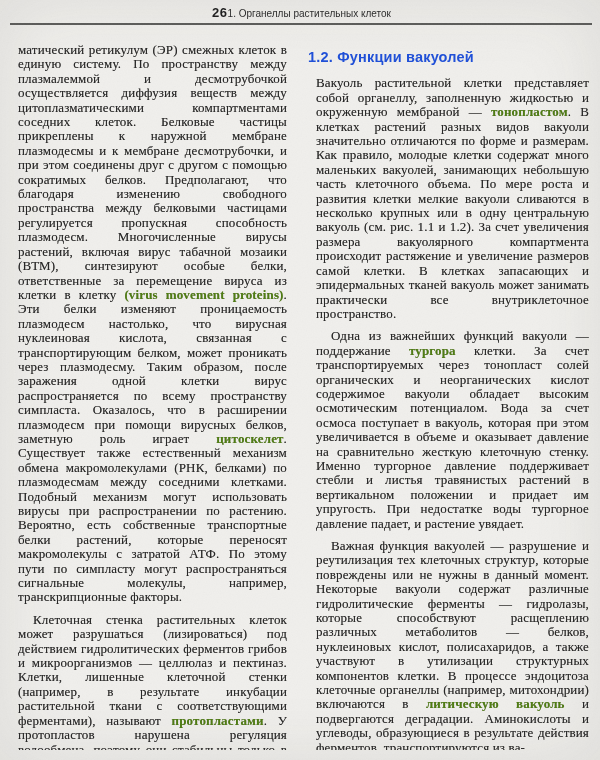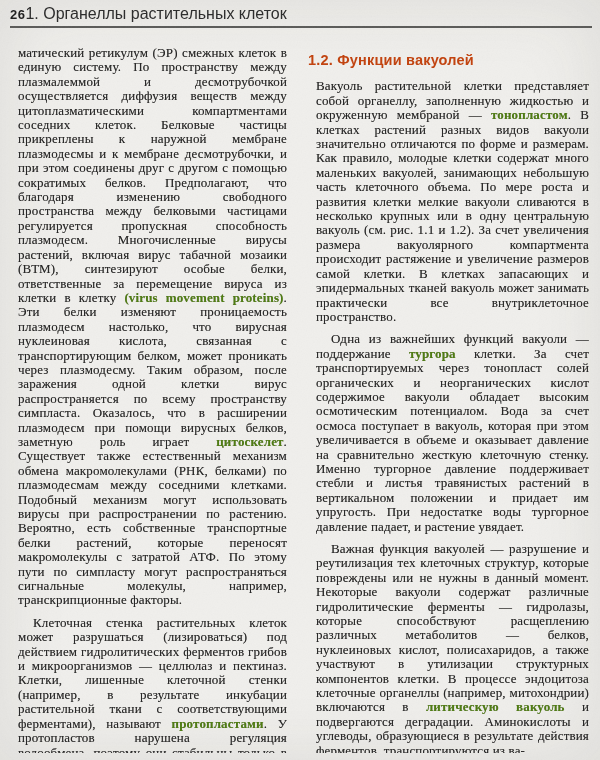--- a/index.html
+++ b/index.html
@@ -15,26 +15,26 @@
     box-shadow:inset 0 0 70px rgba(60,55,45,0.10);
     box-sizing:border-box;
     padding:3px 3px 0 10px;
     color:#242424;
   }
   .scan-noise{
     position:absolute;inset:0;width:100%;height:100%;
     opacity:0.05;pointer-events:none;z-index:5;
   }
   .page-header{
-    display:flex;justify-content:flex-start;align-items:baseline;
+    display:flex;justify-content:center;align-items:baseline;
     font-family:"Liberation Sans","DejaVu Sans",sans-serif;
     padding:2px 4px 3px 0;
   }
   .page-number{font-weight:bold;font-size:13px;letter-spacing:0.5px;color:#1d1d1d;}
-  .running-title{font-size:16px;color:#2a2a2a;}
+  .running-title{font-size:10px;color:#2a2a2a;}
   .header-rule{
     height:0;border-bottom:2px solid #5a5a58;
     margin:0 5px 0 0;
   }
   .columns{
     display:flex;gap:13px;
     margin-top:10px;
     height:715px;overflow:hidden;
   }
   .col{
@@ -45,21 +45,21 @@
     letter-spacing:0.15px;
     color:#242424;
     text-shadow:0 0 0.5px rgba(40,35,30,0.45);
   }
   .col.right{flex:1 1 auto;width:auto;}
   .para{margin:8px;}
   .para.indent{text-indent:15px;}
   .para b{color:#4d7c0f;}
   .section-heading{
     font-family:"Liberation Sans","DejaVu Sans",sans-serif;
-    font-size:14.5px;font-weight:bold;color:#c2410c;
+    font-size:14.5px;font-weight:bold;color:#1d4ed8;
     margin:15px 0 12px 0;
     text-align:left;letter-spacing:0.2px;
     text-shadow:none;
   }
 </style>
 </head>
 <body>
 
 <div class="page">
 

